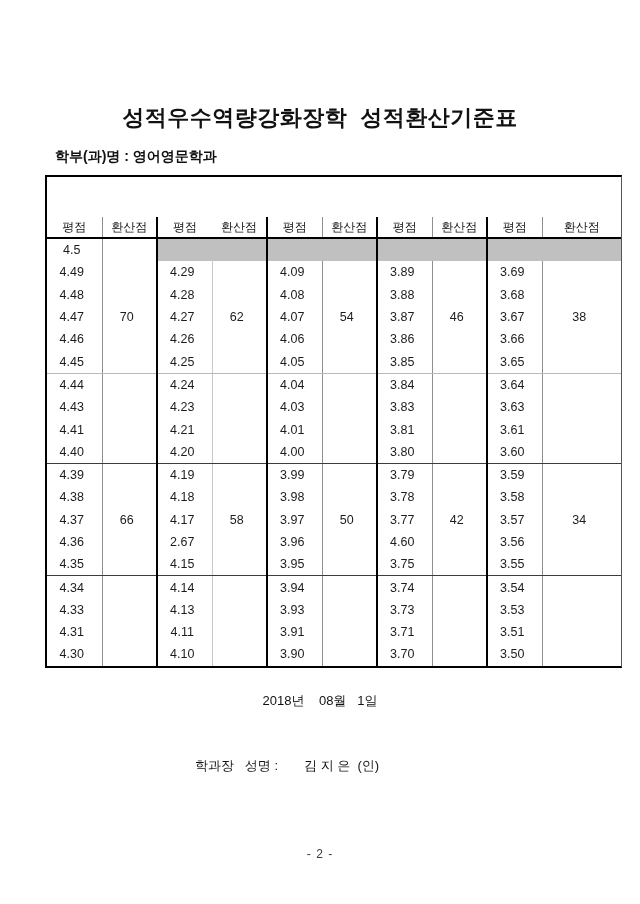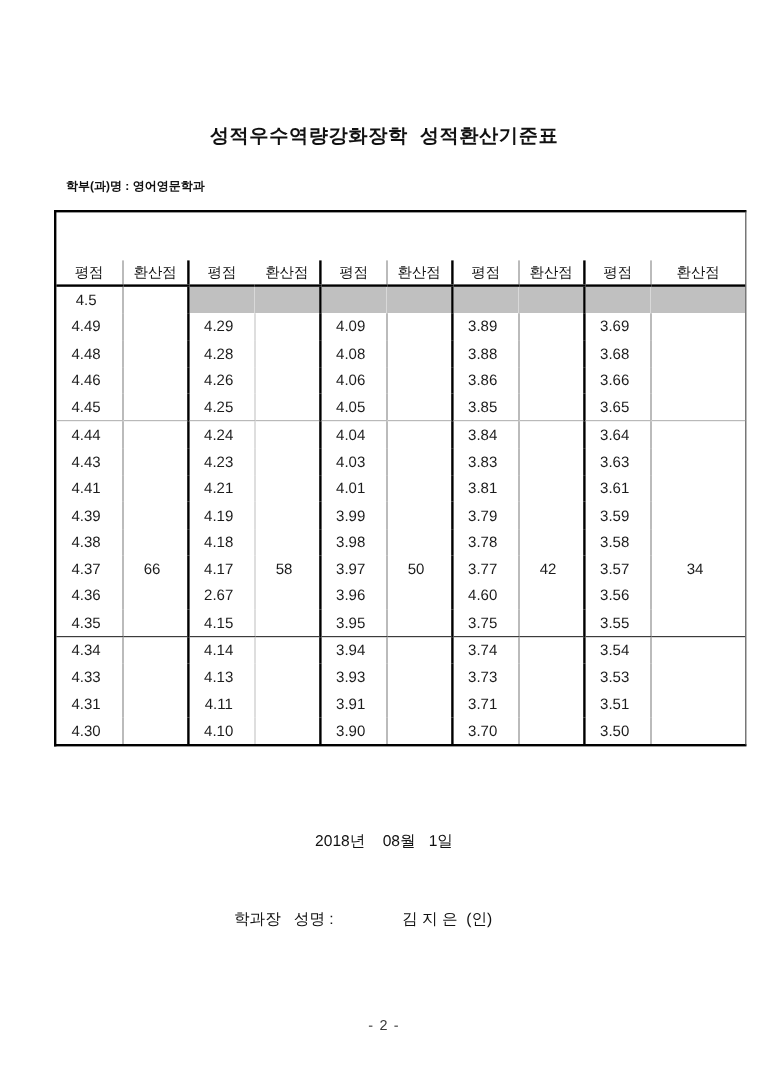--- a/index.html
+++ b/index.html
@@ -8,27 +8,27 @@
     background:#ffffff;
     font-family:"Liberation Sans","DejaVu Sans",sans-serif;
     color:#111;
     position:relative;
     overflow:hidden;
   }
   .abs { position:absolute; }
   .doc-title {
     left:0; right:0; top:103px;
     text-align:center;
-    font-size:16px; font-weight:bold;
+    font-size:22px; font-weight:bold;
     letter-spacing:0.5px;
     white-space:pre;
   }
   .dept {
     left:55px; top:148px;
-    font-size:10px; font-weight:bold;
+    font-size:14px; font-weight:bold;
     white-space:pre;
   }
   .tblwrap {
     left:45px; top:175px;
     border-top:2px solid #000;
     border-left:2px solid #000;
     border-right:1px solid #555;
     border-bottom:2px solid #000;
   }
   table.conv {
@@ -65,21 +65,21 @@
     left:0; right:0; top:692px;
     text-align:center;
     font-size:13px;
     white-space:pre;
   }
   .sig-line {
     left:195px; top:757px;
     font-size:13px;
     white-space:pre;
   }
-  .sig-name { margin-left:57px; white-space:pre;text-align:right; }
+  .sig-name { margin-left:26px; white-space:pre;text-align:right; }
   .page-num {
     left:0; right:0; top:847px;
     text-align:center;
     font-size:12px; color:#3a3a3a;
     letter-spacing:1px;
   }
 </style>
 </head>
 <body>
 
@@ -146,20 +146,32 @@
           <td class="grp">4.28</td>
           <td class="divl"></td>
           <td class="grp">4.08</td>
           <td class="div"></td>
           <td class="grp">3.88</td>
           <td class="div"></td>
           <td class="grp">3.68</td>
           <td class="div"></td>
         </tr>
         <tr>
+          <td>4.47</td>
+          <td class="div">70</td>
+          <td class="grp">4.27</td>
+          <td class="divl">62</td>
+          <td class="grp">4.07</td>
+          <td class="div">54</td>
+          <td class="grp">3.87</td>
+          <td class="div">46</td>
+          <td class="grp">3.67</td>
+          <td class="div">38</td>
+        </tr>
+        <tr>
           <td>4.46</td>
           <td class="div"></td>
           <td class="grp">4.26</td>
           <td class="divl"></td>
           <td class="grp">4.06</td>
           <td class="div"></td>
           <td class="grp">3.86</td>
           <td class="div"></td>
           <td class="grp">3.66</td>
           <td class="div"></td>
@@ -203,20 +215,32 @@
         <tr>
           <td>4.41</td>
           <td class="div"></td>
           <td class="grp">4.21</td>
           <td class="divl"></td>
           <td class="grp">4.01</td>
           <td class="div"></td>
           <td class="grp">3.81</td>
           <td class="div"></td>
           <td class="grp">3.61</td>
+          <td class="div"></td>
+        </tr>
+        <tr class="sep-d">
+          <td>4.40</td>
+          <td class="div"></td>
+          <td class="grp">4.20</td>
+          <td class="divl"></td>
+          <td class="grp">4.00</td>
+          <td class="div"></td>
+          <td class="grp">3.80</td>
+          <td class="div"></td>
+          <td class="grp">3.60</td>
           <td class="div"></td>
         </tr>
         <tr>
           <td>4.39</td>
           <td class="div"></td>
           <td class="grp">4.19</td>
           <td class="divl"></td>
           <td class="grp">3.99</td>
           <td class="div"></td>
           <td class="grp">3.79</td>

